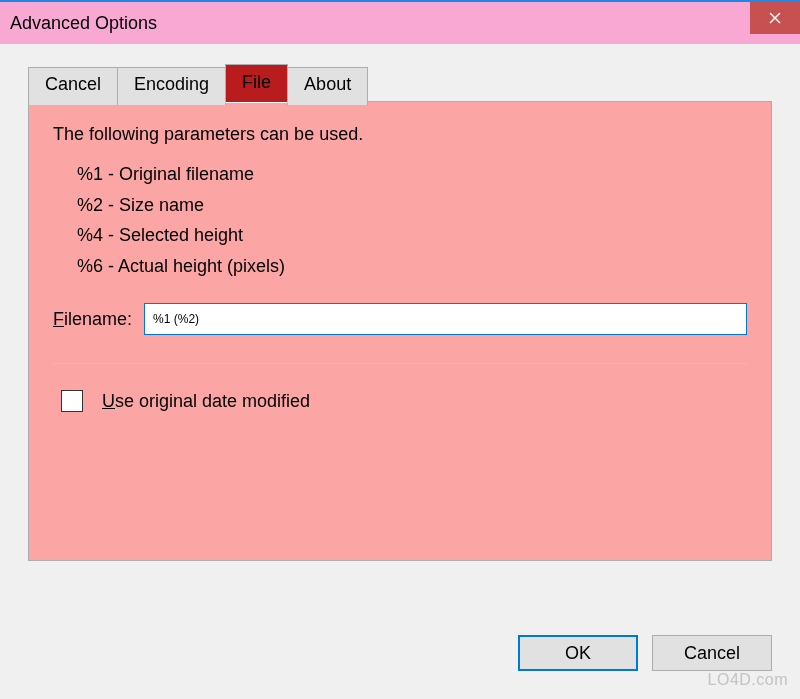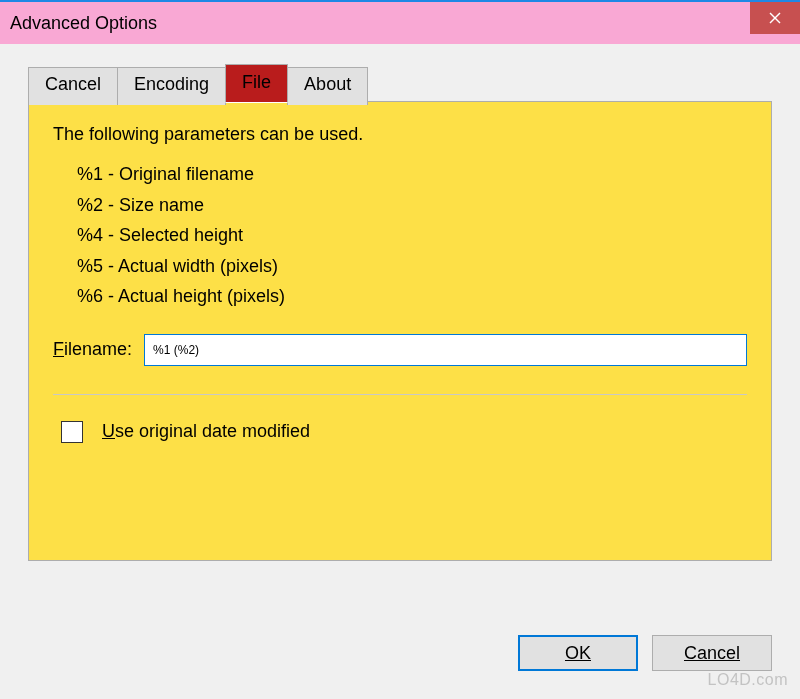--- a/index.html
+++ b/index.html
@@ -68,21 +68,21 @@
       background: #b91c1c;
       border-bottom: 1px solid #fff;
       top: 0;
       padding-top: 7px;
       padding-bottom: 9px;
       z-index: 3;
       margin-bottom: -1px;
     }
     .tab-panel {
       border: 1px solid #adadad;
-      background: #fde047;
+      background: #fca5a5;
       padding: 22px 24px 28px 24px;
       position: relative;
       top: -1px;
       z-index: 1;
       min-height: 460px;
     }
     .intro {
       font-size: 18px;
       color: #000;
       margin-bottom: 14px;
@@ -152,21 +152,20 @@
       min-width: 120px;
       height: 36px;
       font-size: 18px;
       font-family: inherit;
       display: flex;
       align-items: center;
       justify-content: center;
       cursor: pointer;
       background: #e1e1e1;
       border: 1px solid #adadad;
-      text-decoration: underline;
     }
     .btn.primary {
       border: 2px solid #0078d7;
     }
     .watermark {
       position: absolute;
       right: 12px;
       bottom: 10px;
       color: rgba(170,170,170,0.65);
       font-size: 16px;
@@ -197,21 +196,20 @@
       <div class="tab">About</div>
     </div>
 
     <div class="tab-panel">
       <div class="intro">The following parameters can be used.</div>
 
       <div class="params">
         <div class="param-row">%1 - Original filename</div>
         <div class="param-row">%2 - Size name</div>
         <div class="param-row">%4 - Selected height</div>
-        <div class="param-row">%5 - Actual width (pixels)</div>
         <div class="param-row">%6 - Actual height (pixels)</div>
       </div>
 
       <div class="filename-row">
         <label class="filename-label"><span class="accel">F</span><span>ilename:</span></label>
         <input class="filename-input" type="text" value="%1 (%2)" style="">
       </div>
 
       <hr class="hr">
 

